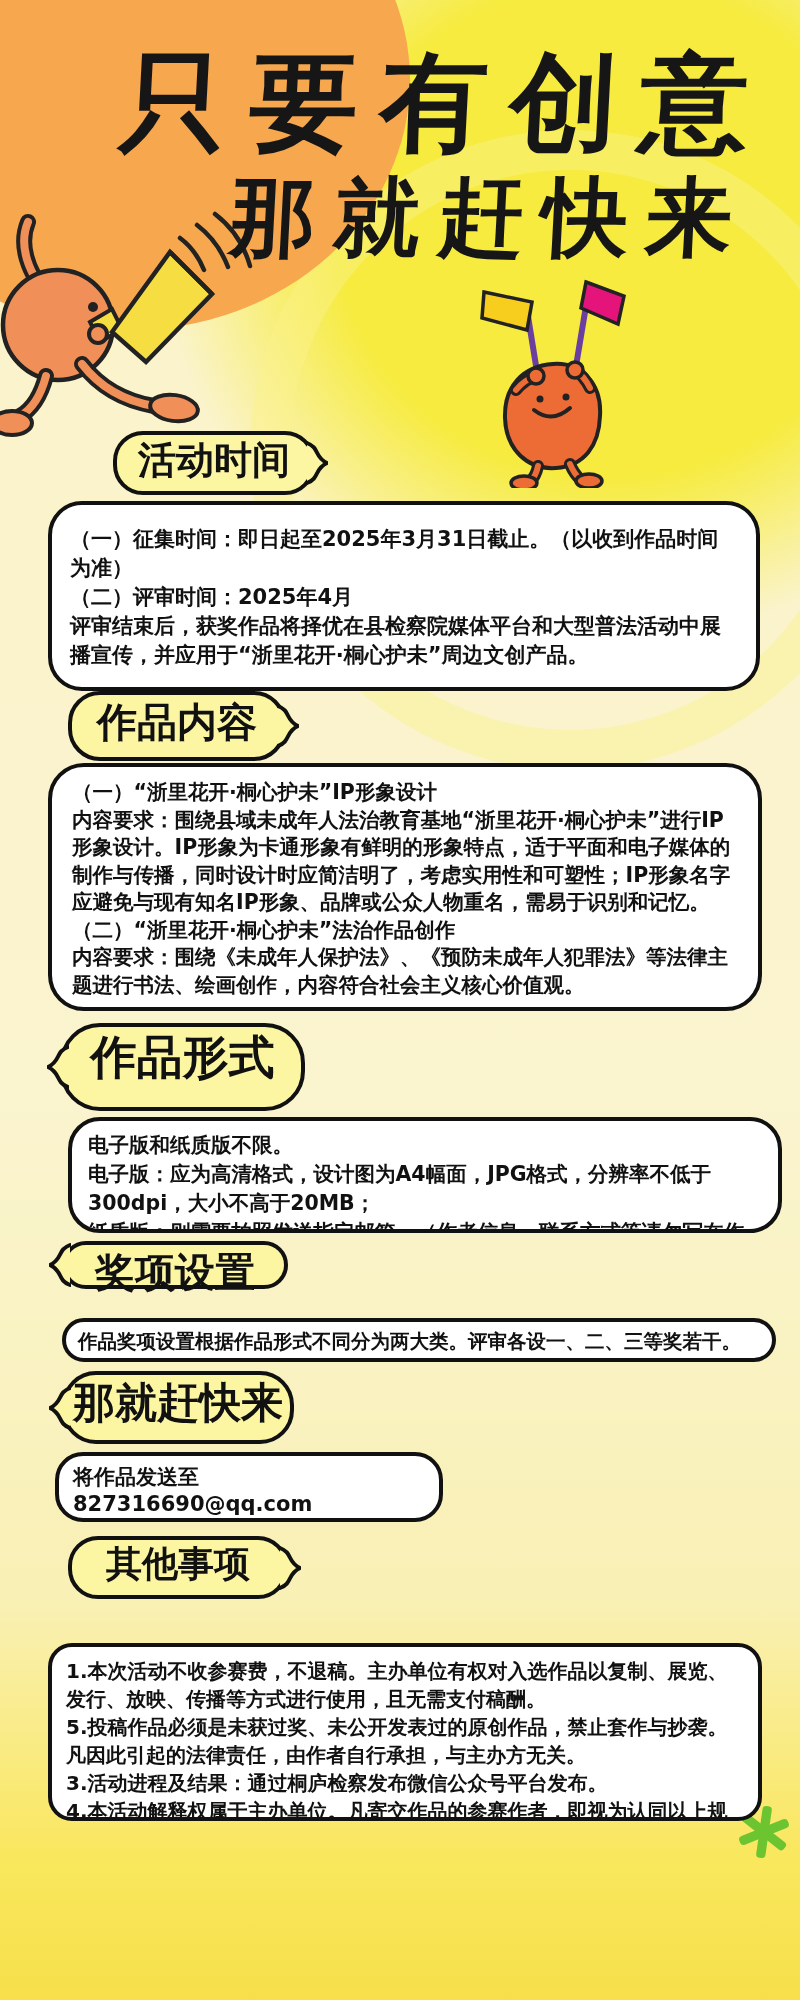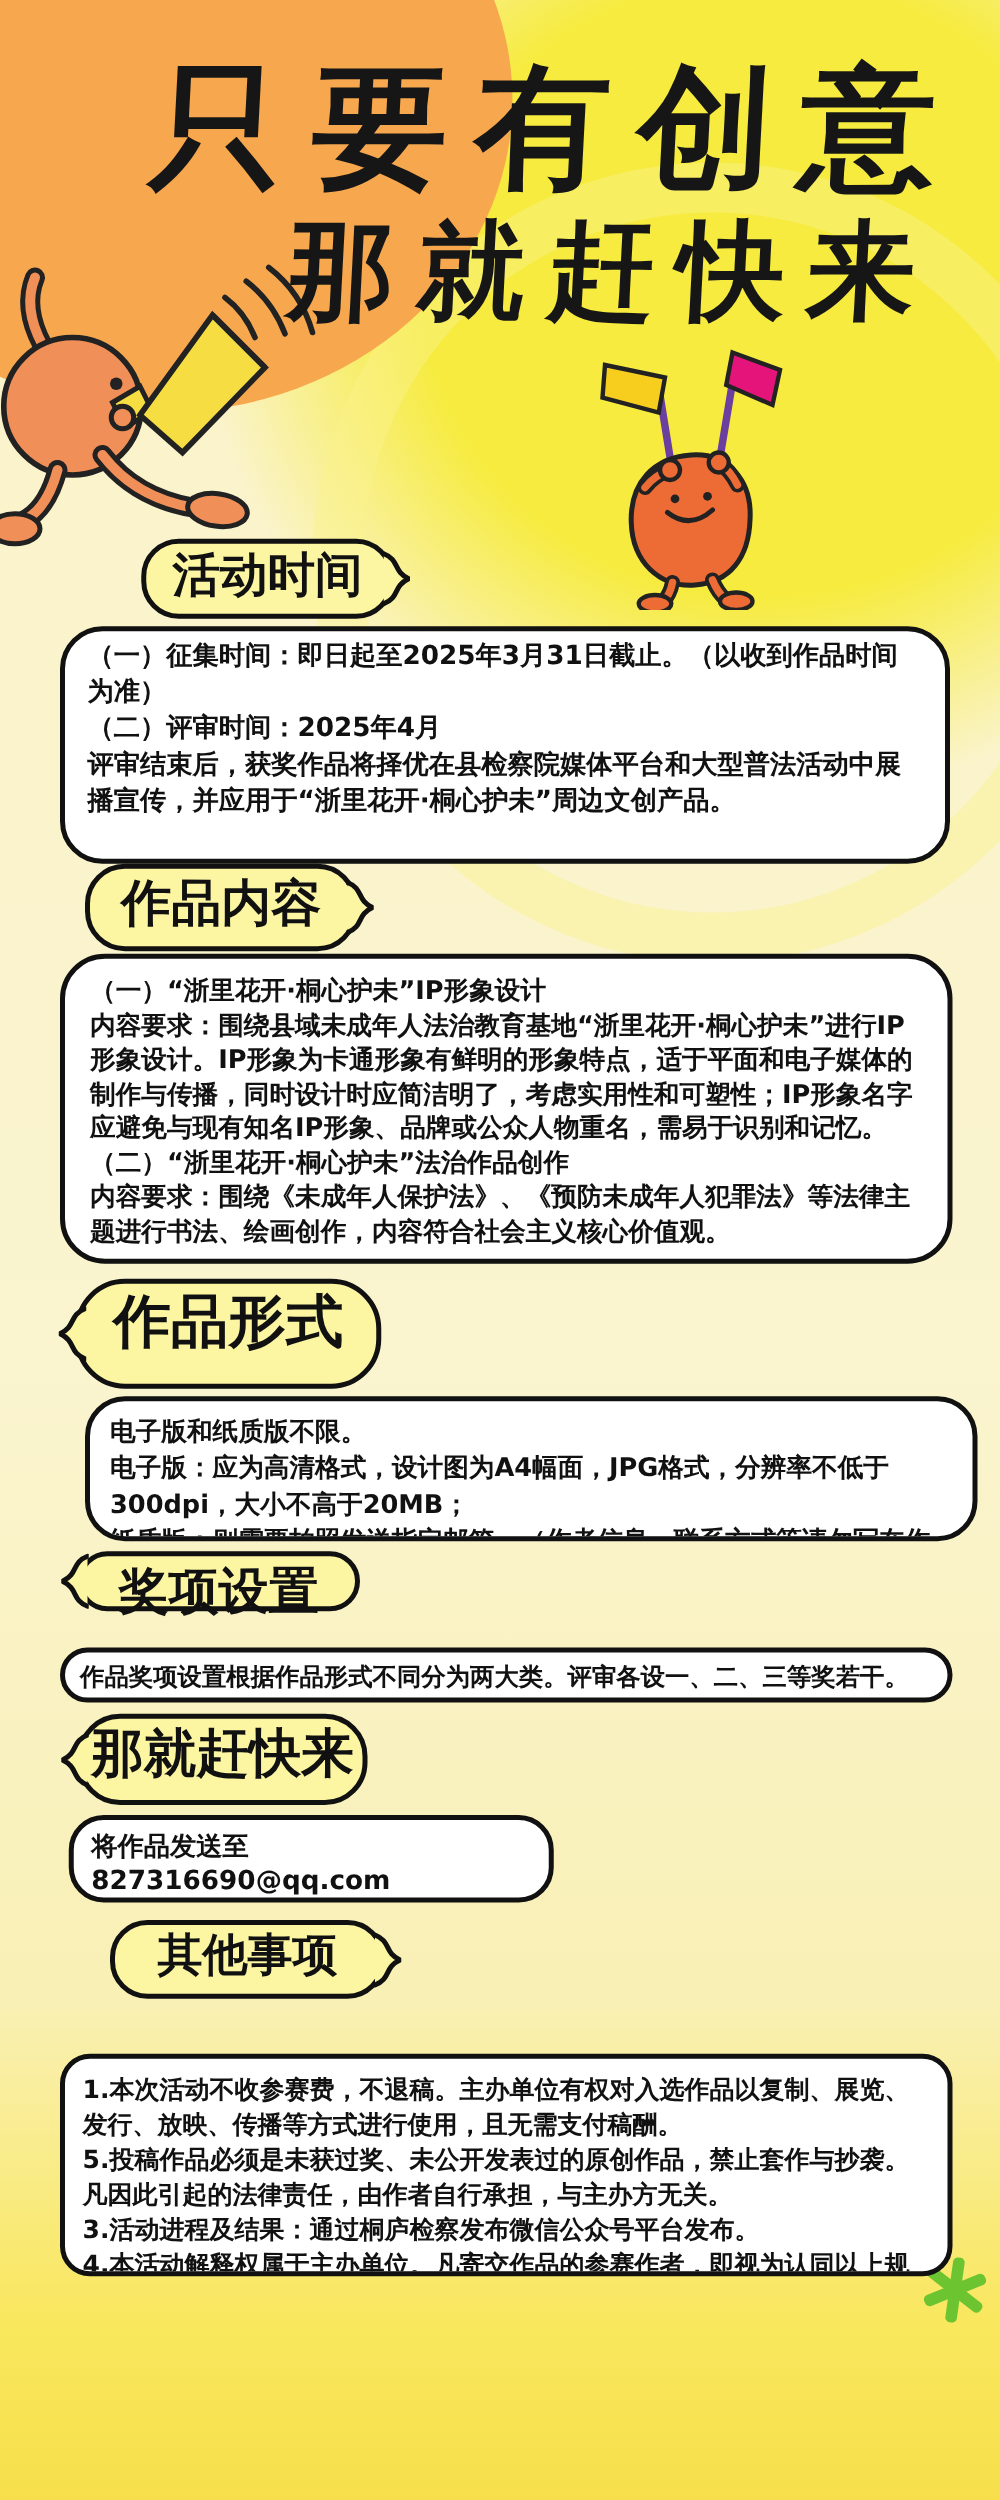--- a/index.html
+++ b/index.html
@@ -32,29 +32,29 @@
     display:flex; align-items:flex-start; justify-content:center; font-weight:bold; color:#111;
     box-sizing:border-box; white-space:nowrap; }
   .badge .pointer { position:absolute; top:50%; width:22px; height:46px; }
   .pointer-right { right:-17px; transform:translateY(-50%); }
   .pointer-left  { left:-17px;  transform:translateY(-50%) scaleX(-1); }
   .badge-1 { left:113px; top:431px;  width:202px; height:64px; font-size:38px; border-radius:30px; }
   .badge-2 { left:68px;  top:691px;  width:218px; height:70px; font-size:40px; border-radius:32px; }
   .badge-3 { left:60px;  top:1023px; width:245px; height:88px; font-size:46px; border-radius:40px; }
   .badge-4 { left:62px;  top:1241px; width:226px; height:48px; font-size:40px; border-radius:32px; }
   .badge-5 { left:62px;  top:1371px; width:232px; height:73px; font-size:42px; border-radius:34px; }
-  .badge-6 { left:88px;  top:1536px; width:220px; height:63px; font-size:36px; border-radius:30px; }
+  .badge-6 { left:68px;  top:1536px; width:220px; height:63px; font-size:36px; border-radius:30px; }
   
   .box { position:absolute; background:#ffffff; border:4.5px solid #111; z-index:5;
     box-sizing:border-box; font-weight:bold; color:#111; overflow:hidden; }
   .box p { margin:0; }
-  .box-1 { left:48px; top:501px;  width:712px; height:190px; border-radius:34px; padding:5px 18px; font-size:21px;   line-height:29px; }
+  .box-1 { left:48px; top:501px;  width:712px; height:190px; border-radius:34px; padding:20px 18px; font-size:21px;   line-height:29px; }
   .box-2 { left:48px; top:763px;  width:714px; height:248px; border-radius:36px; padding:12px 20px; font-size:20.5px; line-height:27.5px; }
   .box-3 { left:48px; top:1117px; width:714px; height:116px; border-radius:32px; padding:10px 16px; font-size:20.5px; line-height:29px;margin-left:20px; }
-  .box-4 { left:48px; top:1318px; width:714px; height:44px;  border-radius:22px; padding:7px 12px;  font-size:19.5px; line-height:26px; }
+  .box-4 { left:62px; top:1318px; width:714px; height:44px;  border-radius:22px; padding:7px 12px;  font-size:19.5px; line-height:26px; }
   .box-5 { left:55px; top:1452px; width:388px; height:70px;  border-radius:28px; padding:8px 14px;  font-size:21px;   line-height:27px; }
   .box-6 { left:48px; top:1643px; width:714px; height:178px; border-radius:24px; padding:10px 14px; font-size:20px;   line-height:28px; }
 </style>
 </head>
 <body>
 
 <div class="poster">
 
   <div class="bg-topright"></div>
   <div class="bg-ring"></div>

